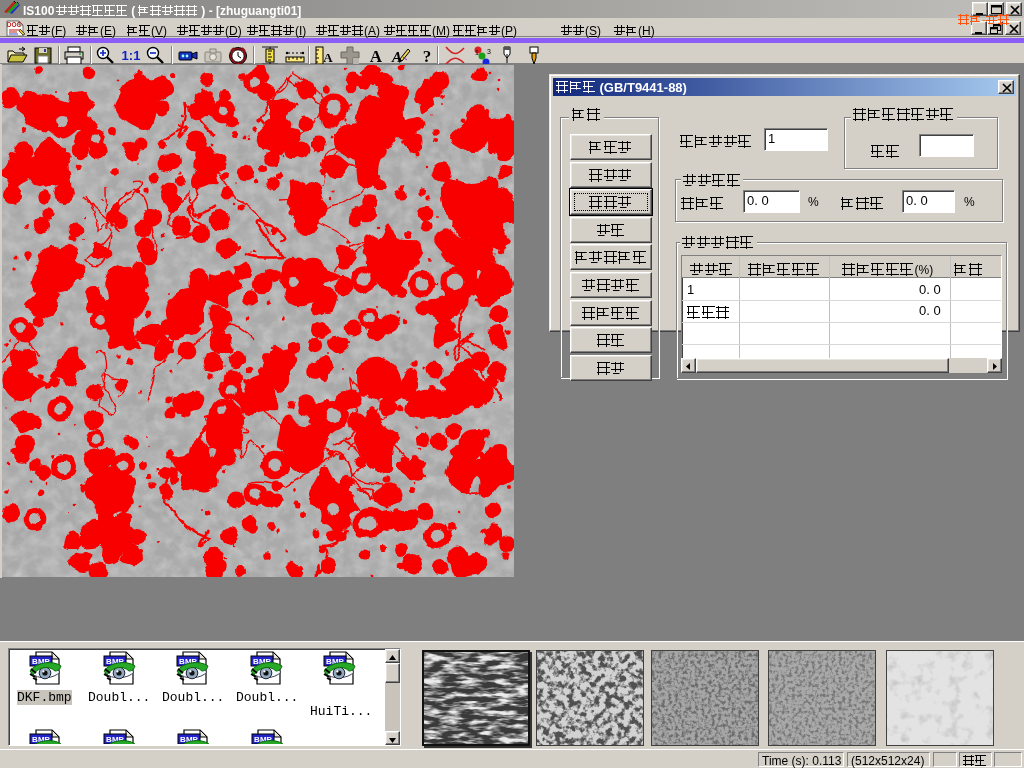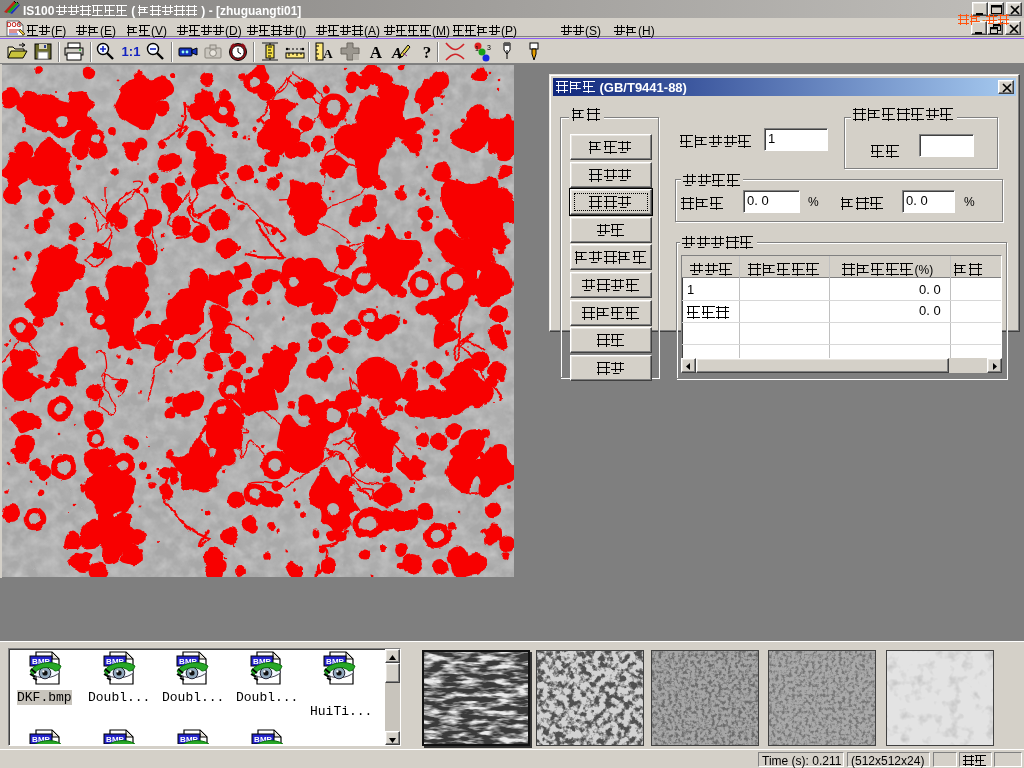--- a/index.html
+++ b/index.html
@@ -32,21 +32,21 @@
 .or b.k1,.or b.k2,.or b.k3,.or b.k4 {filter:invert(35%) sepia(90%) saturate(2000%) hue-rotate(355deg)}
 
 
 #title {position:absolute;left:0;top:0;width:1024px;height:18px;
  background:linear-gradient(to right,#848280,#c0beba);display:flex;align-items:flex-end}
 #title .txt {color:#fff;font-weight:bold;font-size:12px;margin-left:3px}
 #menu {position:absolute;left:0;top:18px;width:1024px;height:19px;background:#d4d0c8;
  border-bottom:1px solid #808080}
 .mi {top:3px;white-space:nowrap}
 #toolbar {position:absolute;left:0;top:38px;width:1024px;height:26px;background:#d4d0c8;
- border-top:1px solid #8b5cf6;border-bottom:1px solid #808080}
+ border-top:5px solid #8b5cf6;border-bottom:1px solid #808080}
 .tsep {top:3px;width:2px;height:20px;border-left:1px solid #808080;border-right:1px solid #fff}
 #work {position:absolute;left:0;top:64px;width:1024px;height:577px;background:#7f7f7f}
 
 
 .wb {background:#d4d0c8;border:1px solid;border-color:#fff #404040 #404040 #fff;
  box-shadow:inset -1px -1px 0 #808080,inset 1px 1px 0 #e8e5e0}
 .sunk {background:#fff;border:1px solid;border-color:#808080 #fff #fff #808080;
  box-shadow:inset 1px 1px 0 #404040}
 .grp {border:1px solid #808080;box-shadow:inset 1px 1px 0 #fff,1px 1px 0 #fff}
 
@@ -1335,18 +1335,18 @@
 <svg class="ab th" style="left:886px;top:650px" width="108" height="96">
 <filter id="tf5">
       <feTurbulence type="fractalNoise" baseFrequency="0.08" numOctaves="3" seed="23"></feTurbulence>
 <feColorMatrix type="matrix" values="0 0 0 0 0.42, 0 0 0 0 0.42, 0 0 0 0 0.42, 1.8 0 0 0 -0.95"></feColorMatrix>
     </filter>
 <rect width="108" height="96" fill="#e3e3e3"></rect>
 <rect width="108" height="96" filter="url(#tf5)"></rect>
 </svg>
 
 <div id="status">
- <div class="sf" style="left:758px;width:86px">Time (s): 0.211</div>
+ <div class="sf" style="left:758px;width:86px">Time (s): 0.113</div>
  <div class="sf" style="left:847px;width:83px">(512x512x24)</div>
  <div class="sf" style="left:933px;width:24px"></div>
  <div class="sf" style="left:959px;width:33px"><b class="k k1 "></b><b class="k k2 "></b></div>
  <div class="sf" style="left:994px;width:28px"></div>
 </div>
 
 </body></html>

